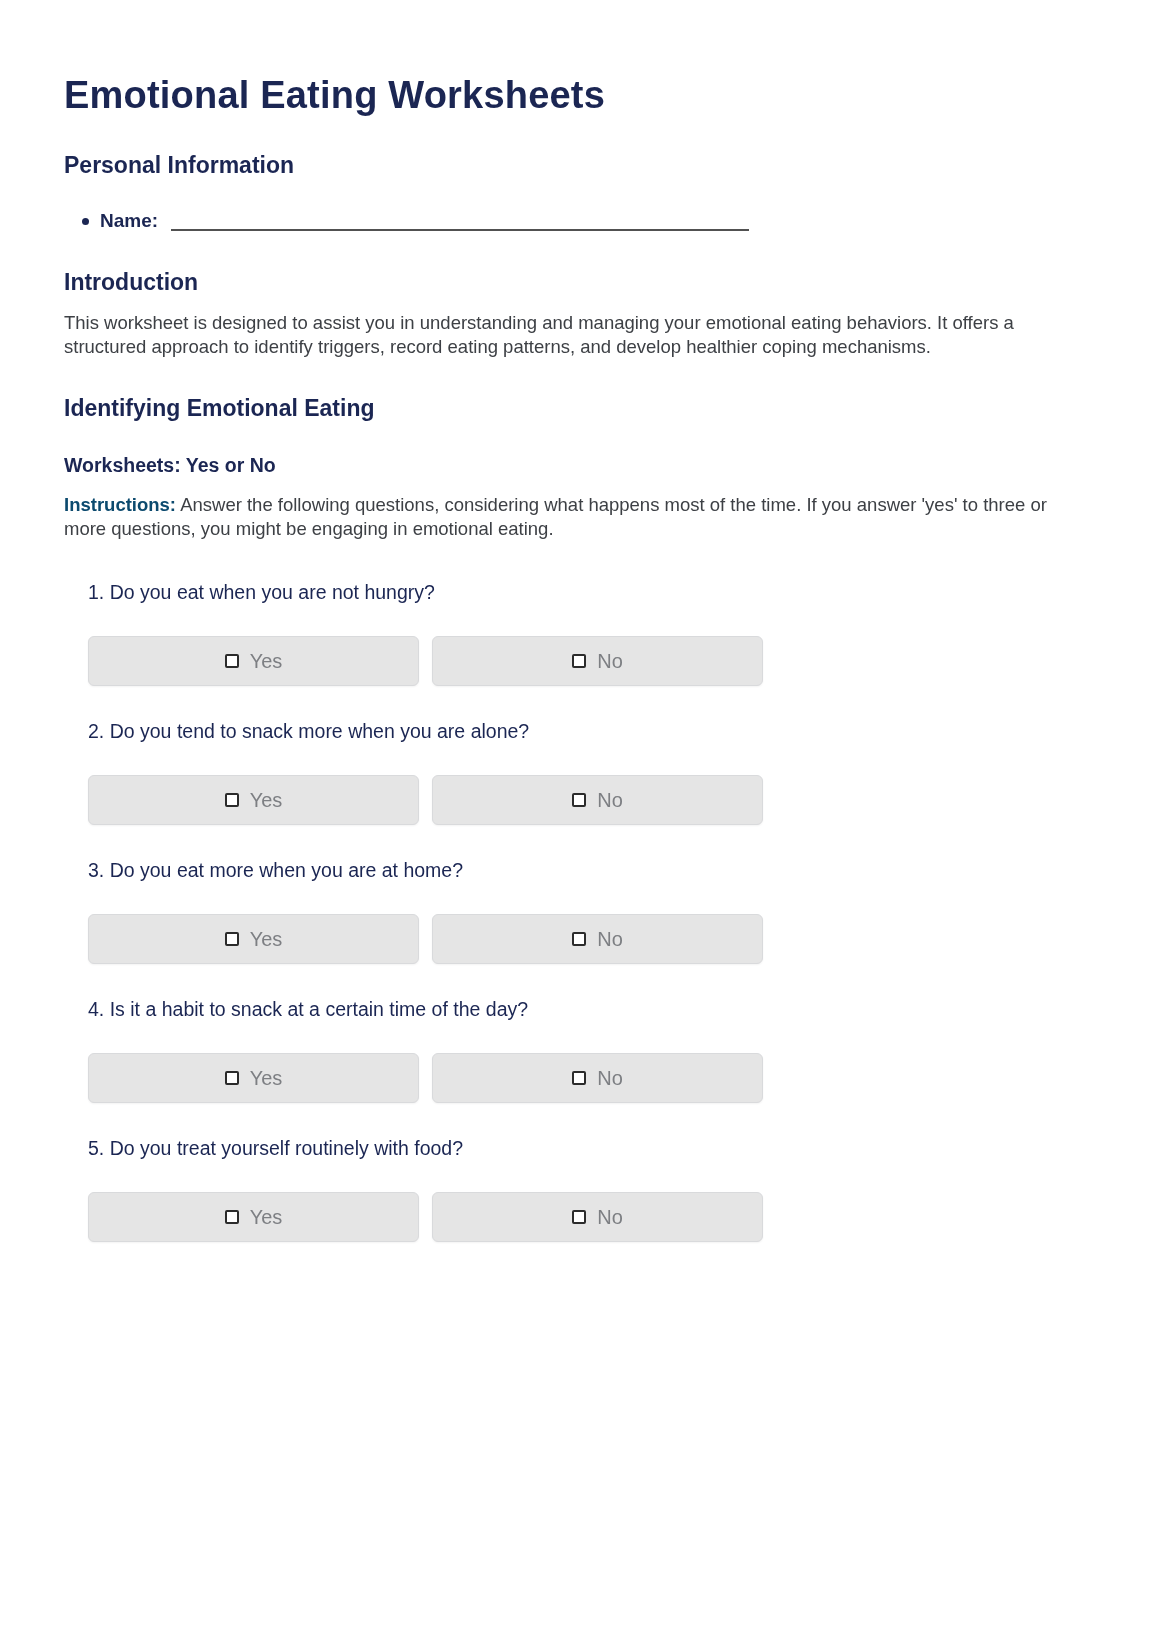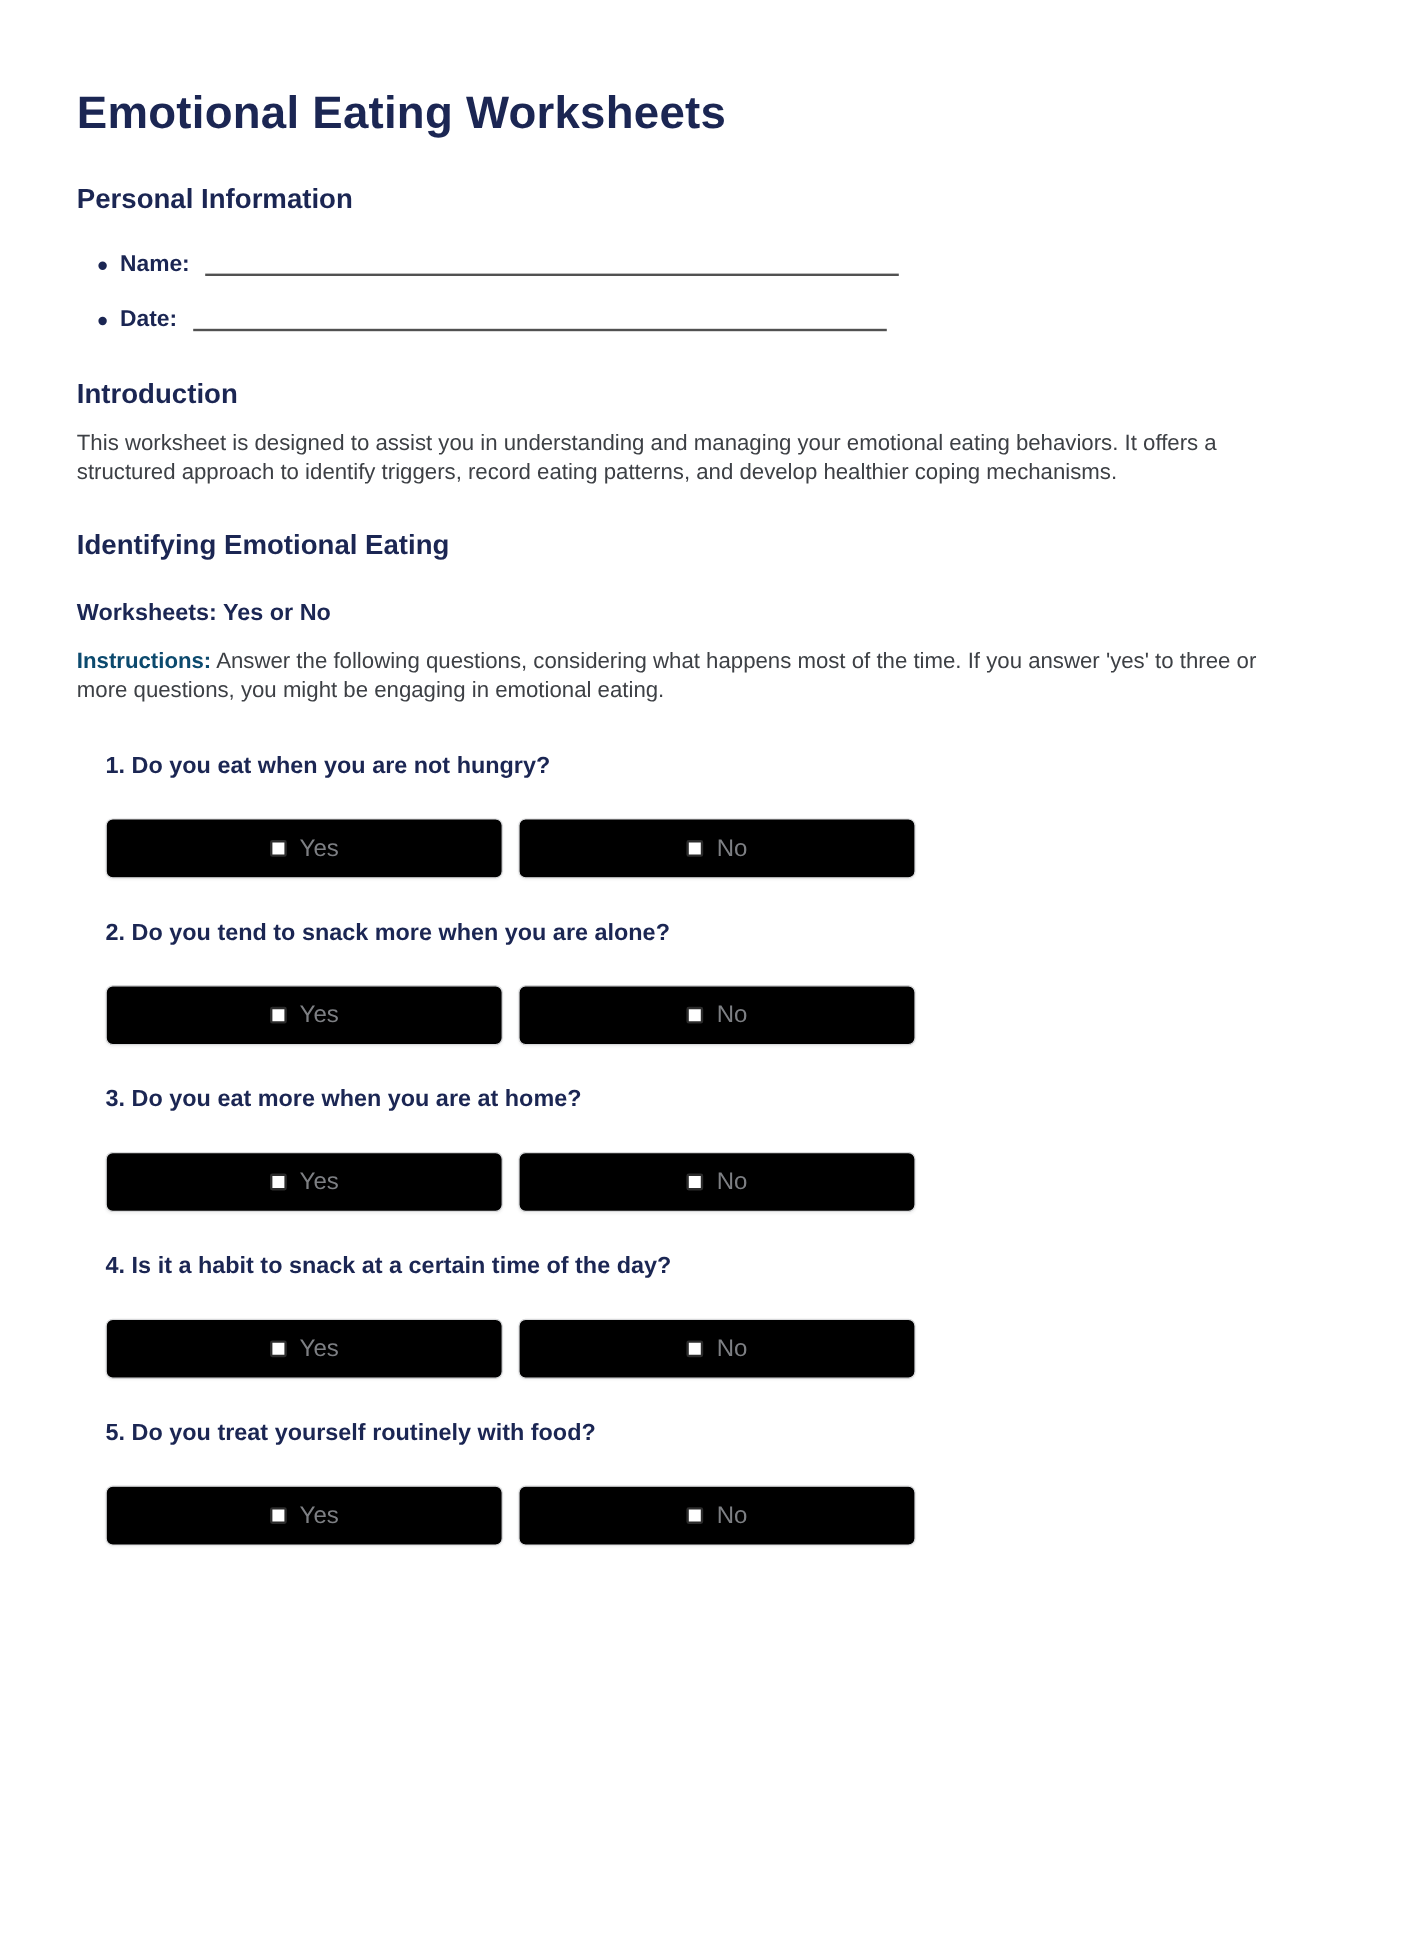--- a/index.html
+++ b/index.html
@@ -37,29 +37,29 @@
   p.body-text {
     font-size: 18.5px; line-height: 24.6px; color: #3d4045;
     margin: 14px 0 0 0; max-width: 1020px;
   }
   .sub-heading {
     font-size: 19.5px; font-weight: bold; color: #1b2653;
     margin: 31px 0 0 0; line-height: 1.3;
   }
   .instructions-label { font-weight: bold; color: #0c4a6e; }
   .question-label {
-    font-size: 19.5px; font-weight: bold; color: #1b2653;
+    font-size: 19.5px; font-weight: normal; color: #1b2653;
     margin: 32px 0 0 24px; line-height: 27px;
   }
   .question-label.first { margin-top: 37px; }
   .choices {
     display: flex; gap: 13px; margin: 30px 0 0 24px;
   }
   .choice {
-    width: 331px; height: 50px; background: #000000;
+    width: 331px; height: 50px; background: #e5e5e5;
     border: 1px solid #d9dadc; border-radius: 6px;
     display: flex; align-items: center; justify-content: center;
     gap: 11px; cursor: pointer;
     box-shadow: 0 1px 2px rgba(0,0,0,0.05);
   }
   .checkbox {
     width: 14px; height: 14px; border: 2px solid #2b2b2b;
     border-radius: 2px; background: #ffffff; flex: 0 0 auto;
   }
   .choice-label {
@@ -72,25 +72,20 @@
 <div class="page">
 
   <h1 class="doc-title">Emotional Eating Worksheets</h1>
 
   <h2 class="section-heading">Personal Information</h2>
 
   <ul class="personal-list">
     <li>
       <span class="bullet-dot"></span>
       <span>Name:</span>
-      <span class="field-line"></span>
-    </li>
-    <li>
-      <span class="bullet-dot"></span>
-      <span>Date:</span>
       <span class="field-line"></span>
     </li>
   </ul>
 
   <h2 class="section-heading">Introduction</h2>
   <p class="body-text">This worksheet is designed to assist you in understanding and managing your emotional eating behaviors. It offers a structured approach to identify triggers, record eating patterns, and develop healthier coping mechanisms.</p>
 
   <h2 class="section-heading">Identifying Emotional Eating</h2>
 
   <div class="sub-heading">Worksheets: Yes or No</div>

